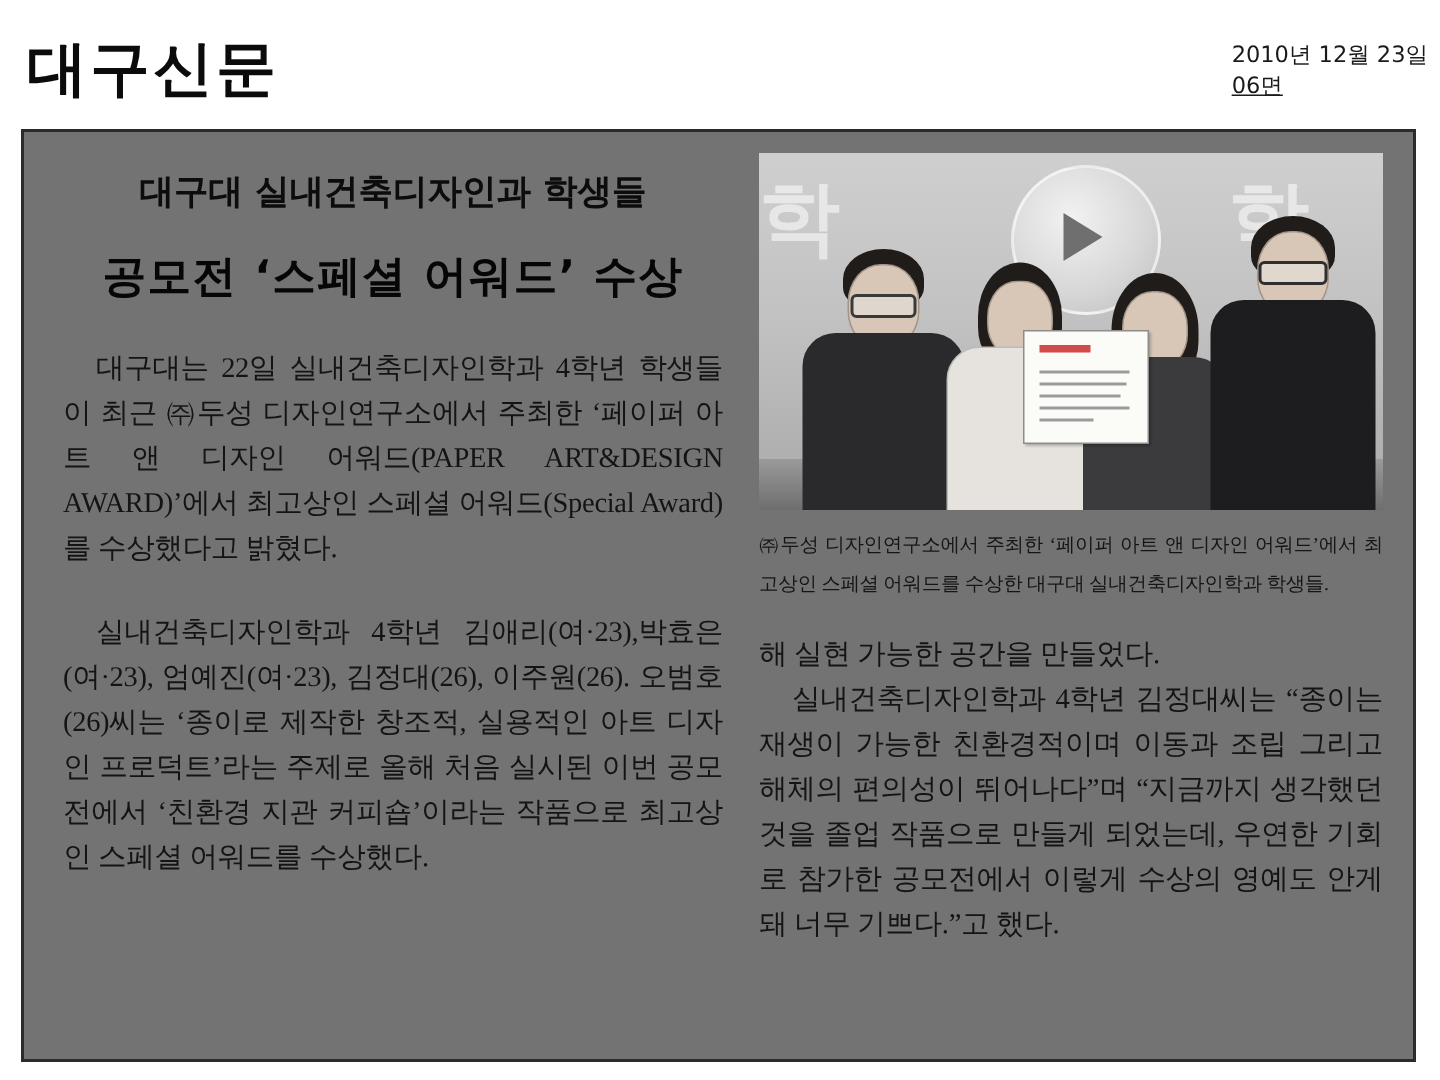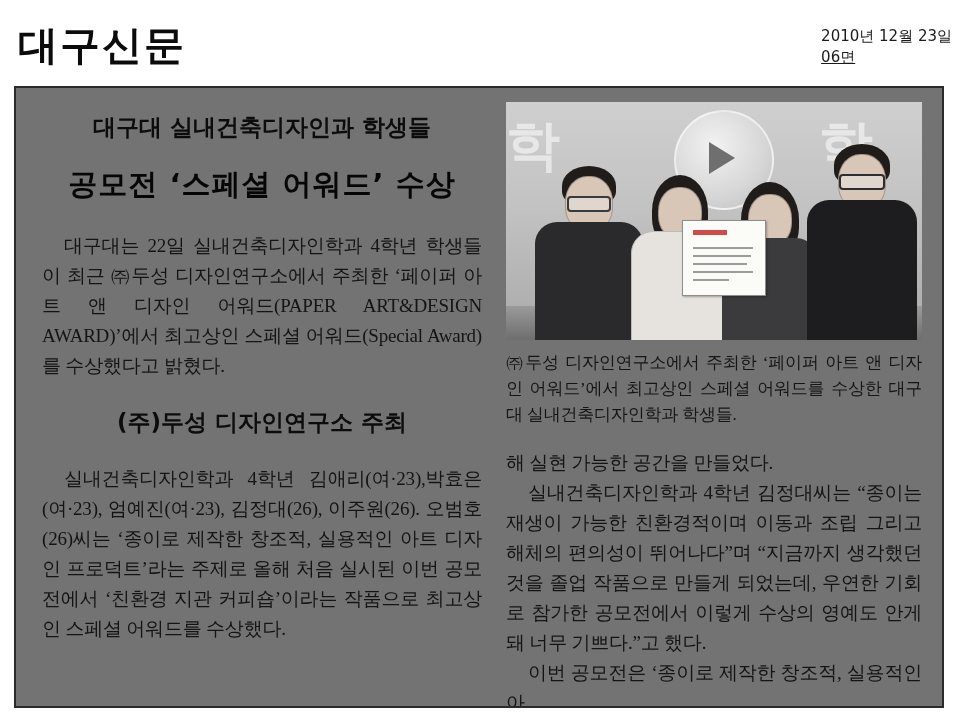--- a/index.html
+++ b/index.html
@@ -250,21 +250,21 @@
     position: absolute;
     left: 10px;
     height: 2px;
     background: #9b9b9b;
   }
   .certificate .c-title {
     position: absolute; left: 10px; top: 9px;
     width: 34px; height: 5px; background: #d24a4a;
   }
   .caption {
-    font-size: 17px;
+    font-size: 13px;
     line-height: 26px;
     margin-top: 10px;
     text-align: justify;
     color: #151515;
     letter-spacing: -0.2px;
   }
   .right-body {
     font-size: 19px;
     line-height: 30px;
     text-align: justify;
@@ -299,21 +299,20 @@
     </div>
   </div>
 
   <div class="article-frame">
     <div class="article-inner">
 
       <div class="col-left">
         <div class="headline-sub">대구대 실내건축디자인과 학생들</div>
         <div class="headline-main">공모전 ‘스페셜 어워드’ 수상</div>
         <div class="body-text"><span class="indent"></span><span>대구대는 22일 실내건축디자인학과 4학년 학생들이 최근 ㈜두성 디자인연구소에서 주최한 ‘페이퍼 아트 앤 디자인 어워드(PAPER ART&amp;DESIGN AWARD)’에서 최고상인 스페셜 어워드(Special Award)를 수상했다고 밝혔다.</span></div>
-        <div class="subhead">(주)두성 디자인연구소 주최</div>
         <div class="body-text clipped-last"><span class="indent"></span><span>실내건축디자인학과 4학년 김애리(여·23),박효은(여·23), 엄예진(여·23), 김정대(26), 이주원(26). 오범호(26)씨는 ‘종이로 제작한 창조적, 실용적인 아트 디자인 프로덕트’라는 주제로 올해 처음 실시된 이번 공모전에서 ‘친환경 지관 커피숍’이라는 작품으로 최고상인 스페셜 어워드를 수상했다.</span></div>
       </div>
 
       <div class="col-right">
 
         <div class="photo">
           <div class="bg"></div>
           <div class="bg-letters">학   학</div>
           <div class="logo-circle"></div>
           <div class="logo-tri"></div>
@@ -350,21 +349,20 @@
             <div class="c-line" style="top:50px; width:60px;"></div>
             <div class="c-line" style="top:58px; width:36px;"></div>
           </div>
         </div>
 
         <div class="caption">㈜두성 디자인연구소에서 주최한 ‘페이퍼 아트 앤 디자인 어워드’에서 최고상인 스페셜 어워드를 수상한 대구대 실내건축디자인학과 학생들.</div>
 
         <div class="right-body clipped-last">
           <p>해 실현 가능한 공간을 만들었다.</p>
           <p><span class="indent"></span><span>실내건축디자인학과 4학년 김정대씨는 “종이는 재생이 가능한 친환경적이며 이동과 조립 그리고 해체의 편의성이 뛰어나다”며 “지금까지 생각했던 것을 졸업 작품으로 만들게 되었는데, 우연한 기회로 참가한 공모전에서 이렇게 수상의 영예도 안게돼 너무 기쁘다.”고 했다.</span></p>
-          <p><span class="indent"></span><span>이번 공모전은 ‘종이로 제작한 창조적, 실용적인 아</span></p>
         </div>
 
       </div>
 
     </div>
   </div>
 
 </div>
 
 </body></html>

